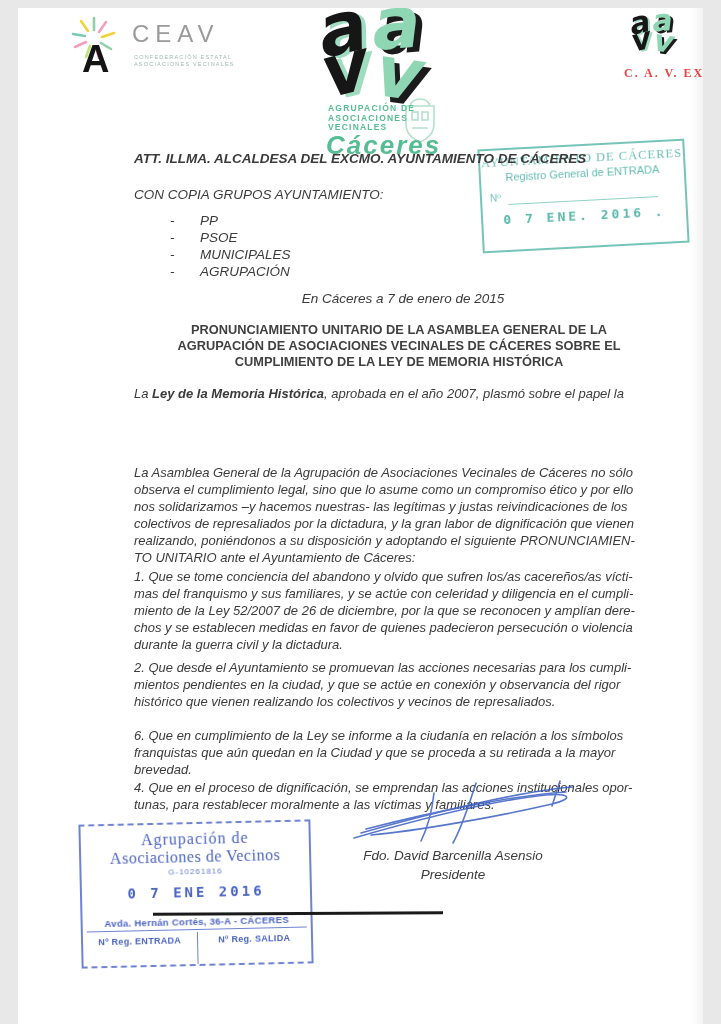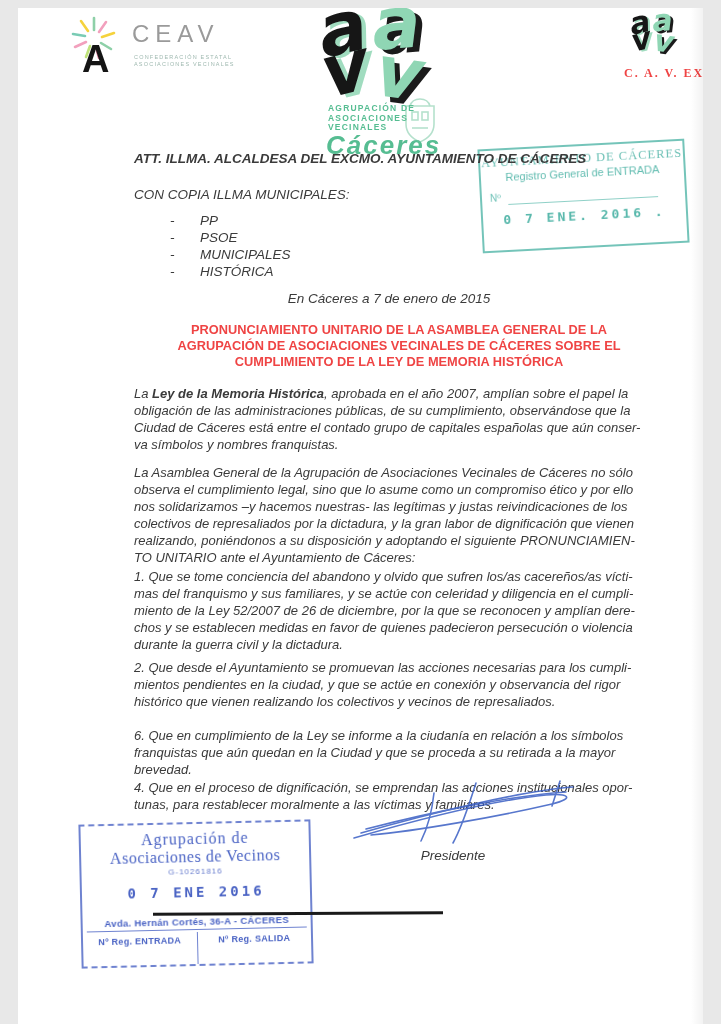--- a/index.html
+++ b/index.html
@@ -37,22 +37,22 @@
   .entry-org{margin-top:5px;font-family:"Liberation Serif",serif;font-size:12.5px;letter-spacing:1px;opacity:.8;}
   .entry-reg{font-size:11px;margin-top:1px;opacity:.85;}
   .entry-no{position:absolute;left:8px;top:42px;font-size:10px;opacity:.8;}
   .entry-no-line{position:absolute;left:26px;top:54px;width:150px;border-bottom:1.5px solid rgba(69,176,162,.6);}
   .entry-date{position:absolute;left:0;right:0;top:62px;font-size:13px;font-weight:bold;letter-spacing:3px;opacity:.9;font-family:"DejaVu Sans Mono",monospace;}
   .att{position:absolute;left:116px;top:143px;width:530px;font-size:13.5px;font-style:italic;font-weight:700;}
   .copia{position:absolute;left:116px;top:179px;width:530px;font-size:13.5px;font-style:italic;font-weight:500;}
   .groups{position:absolute;left:116px;top:204px;width:300px;font-size:13.5px;font-style:italic;font-weight:500;}
   .group-row{display:flex;line-height:17px;}
   .group-dash{width:30px;padding-left:36px;}
-  .dateline{position:absolute;left:106px;top:283px;width:530px;text-align:center;font-size:13.5px;font-style:italic;}
-  .doc-title{position:absolute;left:108px;top:314px;width:546px;text-align:center;font-size:12.8px;font-weight:bold;line-height:16px;color:#ef4444;}
+  .dateline{position:absolute;left:120px;top:283px;width:530px;text-align:center;font-size:13.5px;font-style:italic;}
+  .doc-title{position:absolute;left:108px;top:314px;width:546px;text-align:center;font-size:12.8px;font-weight:bold;line-height:16px;color:#404040;}
   .para{position:absolute;left:116px;width:534px;font-size:13px;font-style:italic;line-height:17px;color:#3a3a3a;}
   .p1{top:377px;} .p2{top:456px;} .i1{top:560px;} .i2{top:651px;} .i3{top:719px;} .i4{top:771px;}
   .para strong{font-weight:bold;text-align:center;}
   
   .sig-block{position:absolute;left:285px;top:838px;width:300px;text-align:center;font-size:13.5px;font-style:italic;line-height:19px;}
   .scribble{position:absolute;left:318px;top:763px;}
   
   .org-stamp{
     left:62px;top:814px;width:228px;height:140px;color:#4a63c4;transform:rotate(-1.3deg);
     border-left:2px solid rgba(74,99,196,.8);border-right:2px solid rgba(74,99,196,.8);
@@ -128,51 +128,48 @@
 
   <div class="abs entry-stamp">
     <div class="entry-org">AYUNTAMIENTO DE CÁCERES</div>
     <div class="entry-reg">Registro General de ENTRADA</div>
     <div class="entry-no">Nº</div>
     <div class="entry-no-line"></div>
     <div class="entry-date">0 7 ENE. 2016 .</div>
   </div>
 
   <div class="att">ATT. ILLMA. ALCALDESA DEL EXCMO. AYUNTAMIENTO DE CÁCERES</div>
-  <div class="copia">CON COPIA ILLMA MUNICIPALES:</div>
+  <div class="copia">CON COPIA GRUPOS AYUNTAMIENTO:</div>
 
   <div class="groups">
     <div class="group-row">
       <span class="group-dash">-</span>
       <span>PP</span>
     </div>
     <div class="group-row">
       <span class="group-dash">-</span>
       <span>PSOE</span>
     </div>
     <div class="group-row">
       <span class="group-dash">-</span>
       <span>MUNICIPALES</span>
     </div>
     <div class="group-row">
       <span class="group-dash">-</span>
-      <span>HISTÓRICA</span>
+      <span>AGRUPACIÓN</span>
     </div>
   </div>
 
   <div class="dateline">En Cáceres a 7 de enero de 2015</div>
   <div class="doc-title lines">PRONUNCIAMIENTO UNITARIO DE LA ASAMBLEA GENERAL DE LA
 AGRUPACIÓN DE ASOCIACIONES VECINALES DE CÁCERES SOBRE EL
 CUMPLIMIENTO DE LA LEY DE MEMORIA HISTÓRICA</div>
 
   <div class="para p1">
-    <div><span>La </span><strong>Ley de la Memoria Histórica</strong><span>, aprobada en el año 2007, amplían sobre el papel la</span></div>
-    <div class="lines">obligación de las administraciones públicas, de su cumplimiento, observándose que la
-Ciudad de Cáceres está entre el contado grupo de capitales españolas que aún conser-
-va símbolos y nombres franquistas.</div>
+    <div><span>La </span><strong>Ley de la Memoria Histórica</strong><span>, aprobada en el año 2007, plasmó sobre el papel la</span></div>
   </div>
 
   <div class="para p2 lines">La Asamblea General de la Agrupación de Asociaciones Vecinales de Cáceres no sólo
 observa el cumplimiento legal, sino que lo asume como un compromiso ético y por ello
 nos solidarizamos –y hacemos nuestras- las legítimas y justas reivindicaciones de los
 colectivos de represaliados por la dictadura, y la gran labor de dignificación que vienen
 realizando, poniéndonos a su disposición y adoptando el siguiente PRONUNCIAMIEN-
 TO UNITARIO ante el Ayuntamiento de Cáceres:</div>
   <div class="para i1 lines">1. Que se tome conciencia del abandono y olvido que sufren los/as cacereños/as vícti-
 mas del franquismo y sus familiares, y se actúe con celeridad y diligencia en el cumpli-
@@ -193,20 +190,21 @@
       <path d="M 18 67 C 70 52 150 30 210 24 C 232 22 240 27 216 33 C 160 46 80 60 35 64"></path>
       <path d="M 25 62 C 95 42 185 20 237 16"></path>
       <path d="M 30 58 C 100 40 180 24 230 21"></path>
       <path d="M 140 12 C 133 33 127 54 117 72"></path>
       <path d="M 98 22 C 96 40 91 58 85 70"></path>
       <path d="M 224 10 L 216 35"></path>
     </g>
   </svg>
 
   <div class="sig-block">
+    <div>Fdo. David Barcenilla Asensio</div>
     <div>Presidente</div>
   </div>
 
   <div class="abs org-stamp">
     <div class="org-l1">Agrupación de</div>
     <div class="org-l2">Asociaciones de Vecinos</div>
     <div class="org-cif">G-10261816</div>
     <div class="org-date">0 7 ENE 2016</div>
     <div class="org-addr">Avda. Hernán Cortés, 36-A - CÁCERES</div>
     <div class="org-cells">

